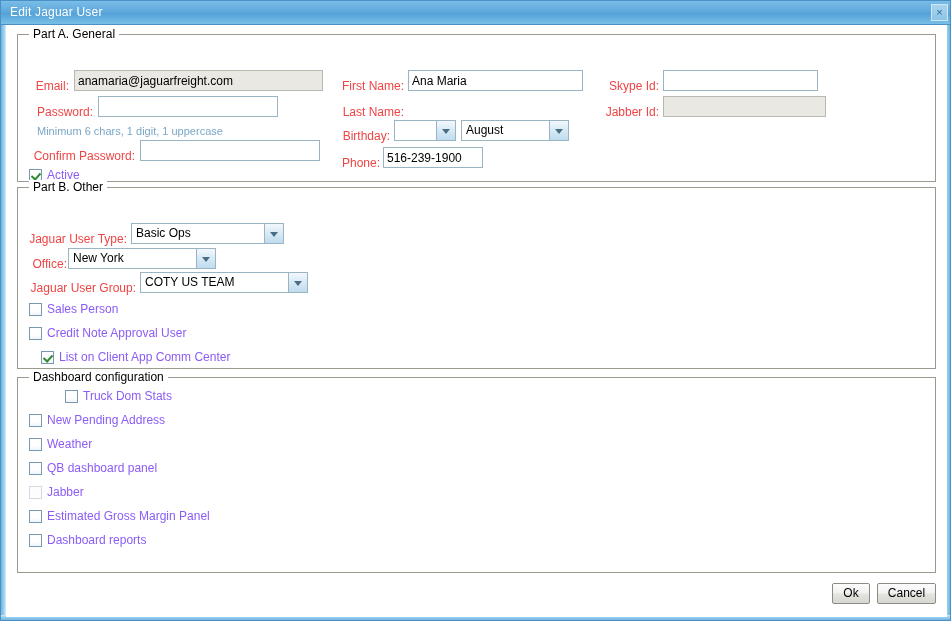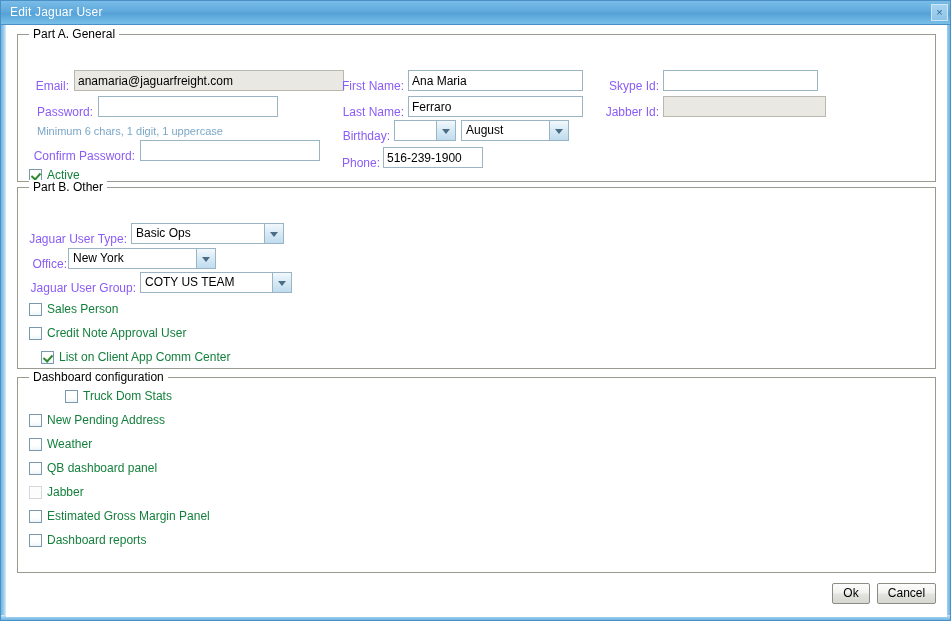--- a/index.html
+++ b/index.html
@@ -110,21 +110,21 @@
   }
 
   #fs-general { left: 11px; top: 9px;  width: 919px; height: 148px; }
   #fs-other   { left: 11px; top: 162px; width: 919px; height: 182px; }
   #fs-dash    { left: 11px; top: 352px; width: 919px; height: 196px; }
 
   
   .lbl {
     position: absolute;
     font-size: 12px;
-    color: #8b5cf6;
+    color: #ef4444;
     white-space: nowrap;
     text-align: right;
   }
   .hint {
     position: absolute;
     font-size: 11px;
     color: #7ba7c7;
     white-space: nowrap;
   }
 
@@ -213,21 +213,21 @@
     border: solid #2e8b2e;
     border-width: 0 2px 2px 0;
     transform: rotate(42deg);
   }
   .cb.disabled {
     border: 1px solid #d3d8dc;
     background: #fdfdfd;
   }
   .cb-label {
     font-size: 12px;
-    color: #15803d;
+    color: #8b5cf6;
     margin-left: 5px;
   }
 
   
   .btn {
     position: absolute;
     box-sizing: border-box;
     height: 21px;
     background: linear-gradient(to bottom, #fdfdfd 0%, #f1f1ef 48%, #e3e3df 52%, #d8d8d2 100%);
     border: 1px solid #8c8c84;
@@ -256,40 +256,39 @@
   <div class="frame-right"></div>
   <div class="frame-bottom"></div>
 
   <div class="content">
 
     <div class="fs" id="fs-general">
       <div class="fs-legend">Part A. General</div>
     </div>
 
     <div class="lbl" style="left:17px; top:54px; width:46px;">Email:</div>
-    <input class="tf disabled" id="email-input" style="left: 68px; top: 45px; width: 270px;" disabled="" value="anamaria@jaguarfreight.com">
+    <input class="tf disabled" id="email-input" style="left: 68px; top: 45px; width: 249px;" disabled="" value="anamaria@jaguarfreight.com">
 
     <div class="lbl" style="left:17px; top:80px; width:70px;">Password:</div>
     <input class="tf" style="left: 92px; top: 71px; width: 180px;" value="">
 
     <div class="hint" style="left:17px; top:100px;margin-left:14px;">Minimum 6 chars, 1 digit, 1 uppercase</div>
 
     <div class="lbl" style="left:17px; top:124px; width:112px;">Confirm Password:</div>
     <input class="tf" style="left: 134px; top: 115px; width: 180px;" value="">
 
     <div class="cb-row" style="left:23px; top:143px;">
       <span class="cb checked"></span>
       <span class="cb-label">Active</span>
     </div>
 
     <div class="lbl" style="left:324px; top:54px; width:74px;">First Name:</div>
     <input class="tf" style="left: 402px; top: 45px; width: 175px;" value="Ana Maria">
 
     <div class="lbl" style="left:324px; top:80px; width:74px;">Last Name:</div>
-    <input class="tf" style="left: 402px; top: 71px; width: 175px;" value="Ferraro">
 
     <div class="lbl" style="left:324px; top:104px; width:60px;">Birthday:</div>
     <div class="combo" style="left:388px; top:95px; width:62px;">
       <span class="combo-text"></span>
       <span class="combo-btn"></span>
     </div>
     <div class="combo" style="left:455px; top:95px; width:108px;">
       <span class="combo-text">August</span>
       <span class="combo-btn"></span>
     </div>
@@ -313,21 +312,21 @@
       <span class="combo-btn"></span>
     </div>
 
     <div class="lbl" style="left:17px; top:232px; width:44px;">Office:</div>
     <div class="combo" style="left:62px; top:223px; width:148px;">
       <span class="combo-text">New York</span>
       <span class="combo-btn"></span>
     </div>
 
     <div class="lbl" style="left:17px; top:256px; width:113px;">Jaguar User Group:</div>
-    <div class="combo" style="left:134px; top:247px; width:152px;">
+    <div class="combo" style="left:134px; top:247px; width:168px;">
       <span class="combo-text">COTY US TEAM</span>
       <span class="combo-btn"></span>
     </div>
 
     <div class="cb-row" style="left:23px; top:277px;">
       <span class="cb"></span>
       <span class="cb-label">Sales Person</span>
     </div>
     <div class="cb-row" style="left:23px; top:301px;">
       <span class="cb"></span>

